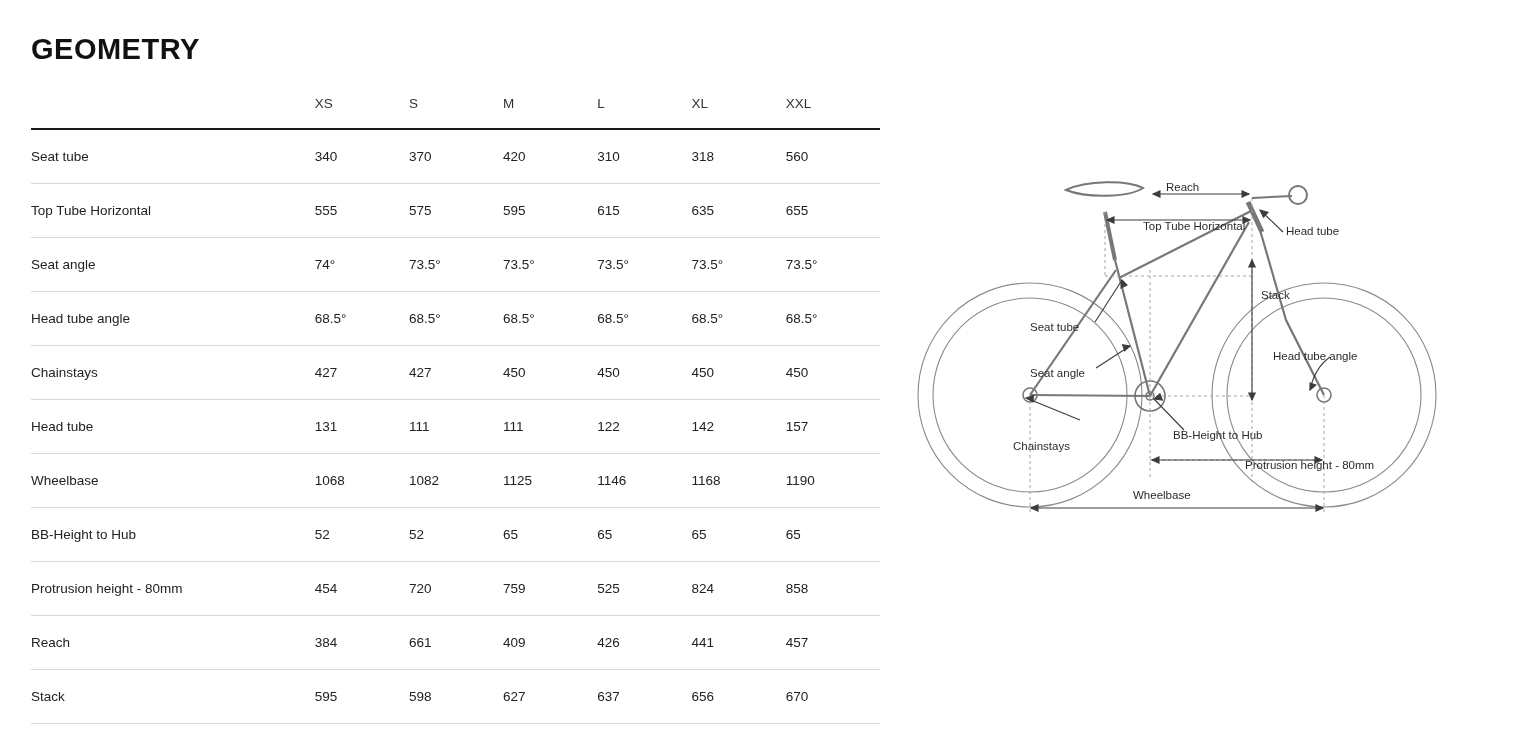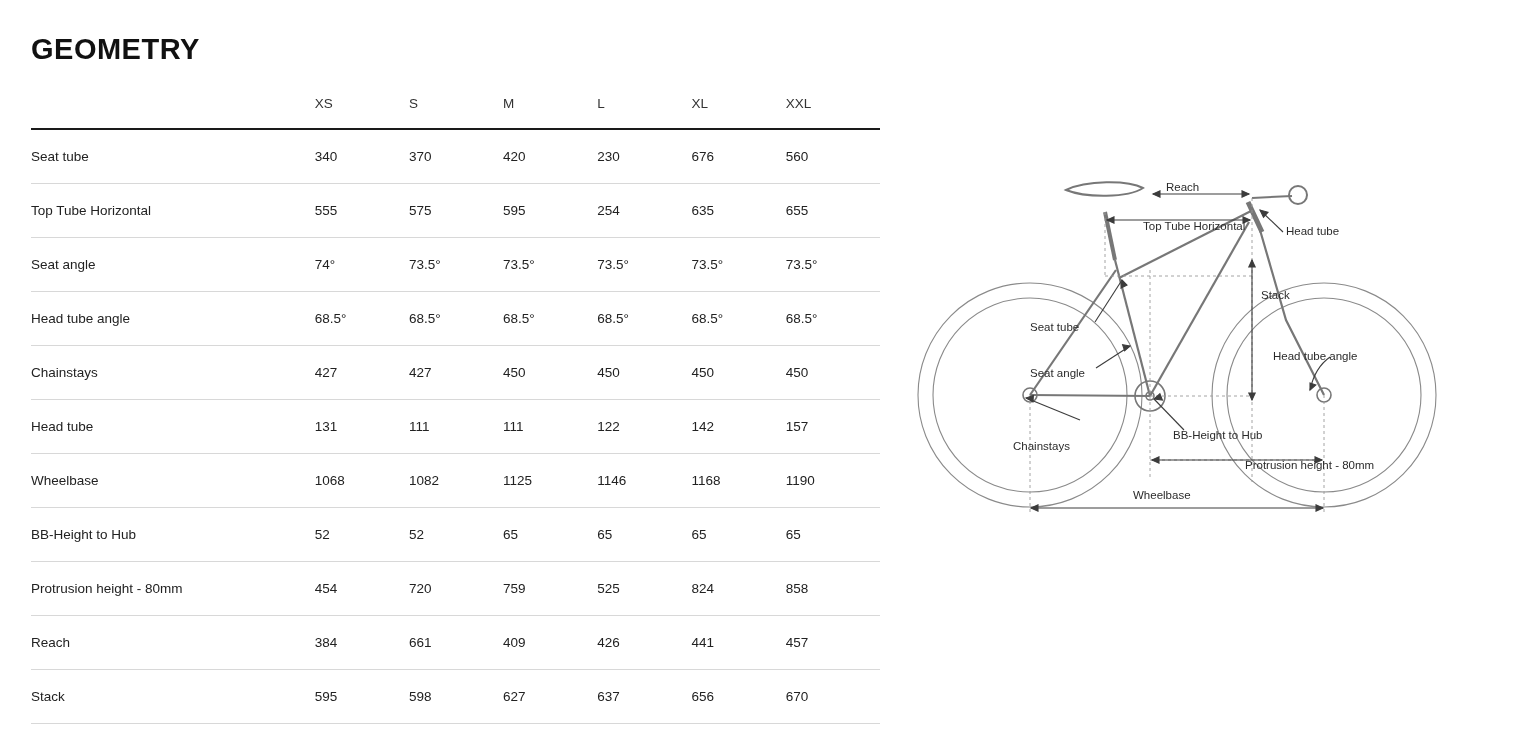--- a/index.html
+++ b/index.html
@@ -123,30 +123,30 @@
           <th class="valhead">XL</th>
           <th class="valhead">XXL</th>
         </tr>
       </thead>
       <tbody>
         <tr>
           <td class="rowlabel">Seat tube</td>
           <td class="val">340</td>
           <td class="val">370</td>
           <td class="val">420</td>
-          <td class="val">230</td>
-          <td class="val">676</td>
+          <td class="val">310</td>
+          <td class="val">318</td>
           <td class="val">560</td>
         </tr>
         <tr>
           <td class="rowlabel">Top Tube Horizontal</td>
           <td class="val">555</td>
           <td class="val">575</td>
           <td class="val">595</td>
-          <td class="val">254</td>
+          <td class="val">615</td>
           <td class="val">635</td>
           <td class="val">655</td>
         </tr>
         <tr>
           <td class="rowlabel">Seat angle</td>
           <td class="val">74°</td>
           <td class="val">73.5°</td>
           <td class="val">73.5°</td>
           <td class="val">73.5°</td>
           <td class="val">73.5°</td>

